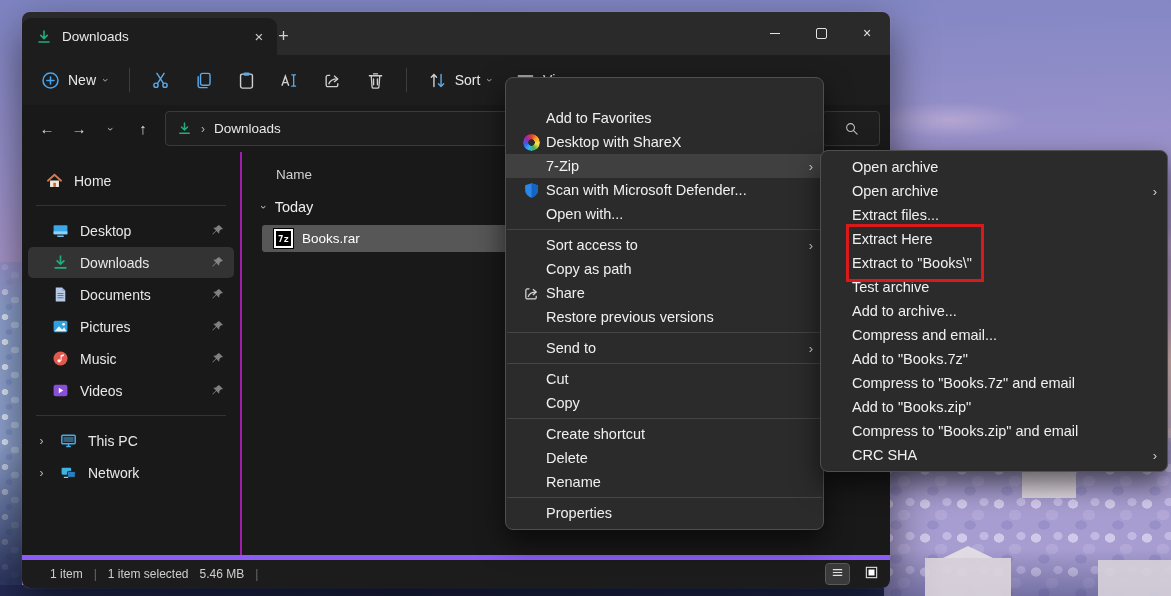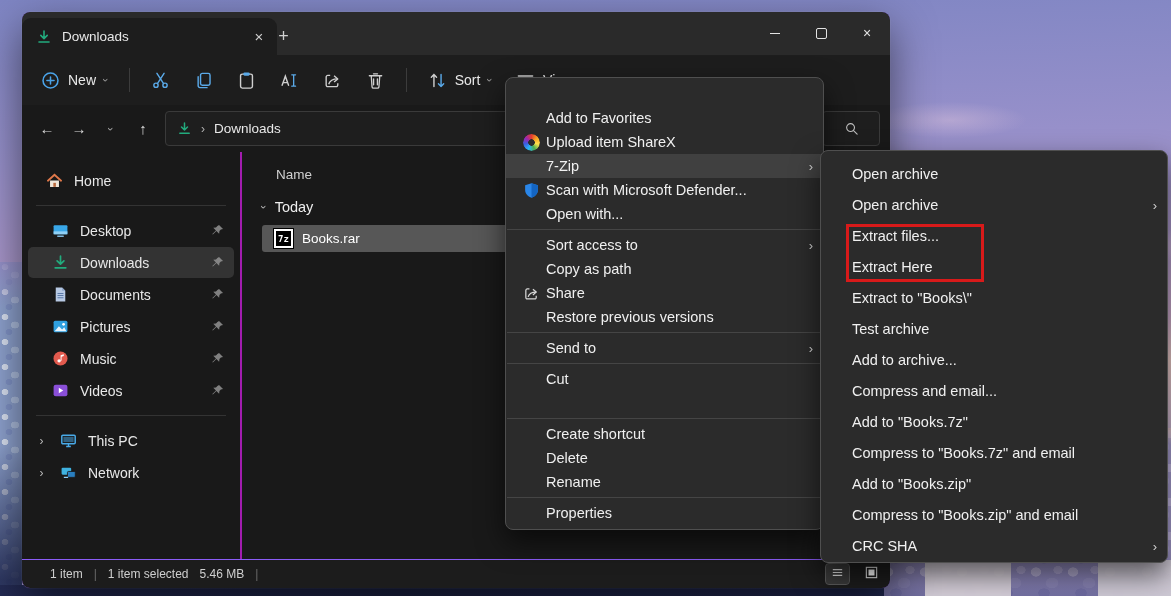--- a/index.html
+++ b/index.html
@@ -82,38 +82,38 @@
   .main{flex:1;position:relative;padding-left:20px;}
   .colhdr{height:36px;display:flex;align-items:center;padding-left:14px;margin-top:4px;color:#d0d0d0;font-size:13.5px;}
   .group{height:30px;display:flex;align-items:center;gap:9px;font-size:14.5px;color:#eee;}
   .gchev{font-size:11px;color:#b8b8b8;transform:rotate(90deg);display:inline-block;}
   .filerow{height:27px;width:562px;margin-top:3px;background:#575757;border-radius:3px;
     display:flex;align-items:center;gap:9px;padding-left:12px;font-size:13.5px;color:#fff;}
   .sevenzip{width:15px;height:15px;background:#000;border:2px solid #ffffff;box-shadow:0 0 0 1px #000;
     color:#fff;font-size:9px;font-weight:bold;display:flex;align-items:center;justify-content:center;
     font-family:"DejaVu Sans Mono",monospace;flex:none;}
   
-  .statusbar{height:28px;background:#1c1c1c;border-top:1px solid #8b5cf6;display:flex;align-items:center;
+  .statusbar{height:28px;background:#1c1c1c;border-top:5px solid #8b5cf6;display:flex;align-items:center;
     padding:0 7px 0 28px;font-size:12px;color:#cfcfcf;gap:11px;flex:none;}
   .sb-sep{color:#6a6a6a;}
   .sb-spacer{flex:1;}
   .sb-view{width:23px;height:20px;border-radius:3px;display:flex;align-items:center;justify-content:center;}
   .sb-view svg{width:15px;height:15px;}
   .sb-view.active{background:#3a3a3a;outline:1px solid #5a5a5a;}
   
   .menu{position:absolute;background:#2b2b2b;border:1px solid #4f4f4f;border-radius:8px;
     box-shadow:0 12px 28px rgba(0,0,0,.6);padding:4px 0;color:#f0f0f0;font-size:14.5px;}
   .ctx{left:505px;top:77px;width:317px;z-index:50;}
   .sub{left:820px;top:150px;width:346px;z-index:60;}
   .m-item{height:24px;display:flex;align-items:center;padding:0 10px 0 12px;}
   .m-item.hl{background:#404040;}
   .m-item.b .m-lb{font-weight:bold;}
   .m-ic{width:26px;height:18px;display:flex;align-items:center;justify-content:center;margin-right:2px;flex:none;}
   .m-ic svg{width:17px;height:17px;}
-  .sub .m-item{padding-left:31px;margin-top:7px;}
+  .sub .m-item{padding-left:31px;}
   .m-lb{flex:1;white-space:nowrap;overflow:hidden;}
   .m-ar{color:#cfcfcf;font-size:13px;margin-left:8px;}
   .m-sep{height:1px;background:#454545;margin:3px 1px;}
   .sharex{width:17px;height:17px;border-radius:50%;display:block;
     background:conic-gradient(#e33b2e,#f5a623,#ffe14d,#4caf50,#29b6f6,#3b5fe0,#9c27b0,#e33b2e);
     -webkit-mask:radial-gradient(circle at center,transparent 3px,#000 3.5px);
     mask:radial-gradient(circle at center,transparent 3px,#000 3.5px);}
   
   #red-box{position:absolute;left:846px;top:224px;width:132px;height:52px;border:3px solid #d81a1a;z-index:70;}
 </style>
@@ -429,21 +429,21 @@
       <span class="m-ic"></span>
     </div>
     <div class="m-item">
       <span class="m-ic"></span>
       <span class="m-lb">Add to Favorites</span>
     </div>
     <div class="m-item">
       <span class="m-ic">
         <span class="sharex"></span>
       </span>
-      <span class="m-lb">Upload item ShareX</span>
+      <span class="m-lb">Desktop with ShareX</span>
     </div>
     <div class="m-item hl">
       <span class="m-ic"></span>
       <span class="m-lb">7-Zip</span>
       <span class="m-ar">›</span>
     </div>
     <div class="m-item">
       <span class="m-ic">
         <svg viewBox="0 0 16 16">
           <path d="M8 1.2L14 3v4.6c0 3.9-3.2 6.5-6 7.3-2.8-.8-6-3.4-6-7.3V3z" fill="#2a86e8"></path>
@@ -486,20 +486,21 @@
       <span class="m-lb">Send to</span>
       <span class="m-ar">›</span>
     </div>
     <div class="m-sep"></div>
     <div class="m-item">
       <span class="m-ic"></span>
       <span class="m-lb">Cut</span>
     </div>
     <div class="m-item">
       <span class="m-ic"></span>
+      <span class="m-lb">Copy</span>
     </div>
     <div class="m-sep"></div>
     <div class="m-item">
       <span class="m-ic"></span>
       <span class="m-lb">Create shortcut</span>
     </div>
     <div class="m-item">
       <span class="m-ic"></span>
       <span class="m-lb">Delete</span>
     </div>

